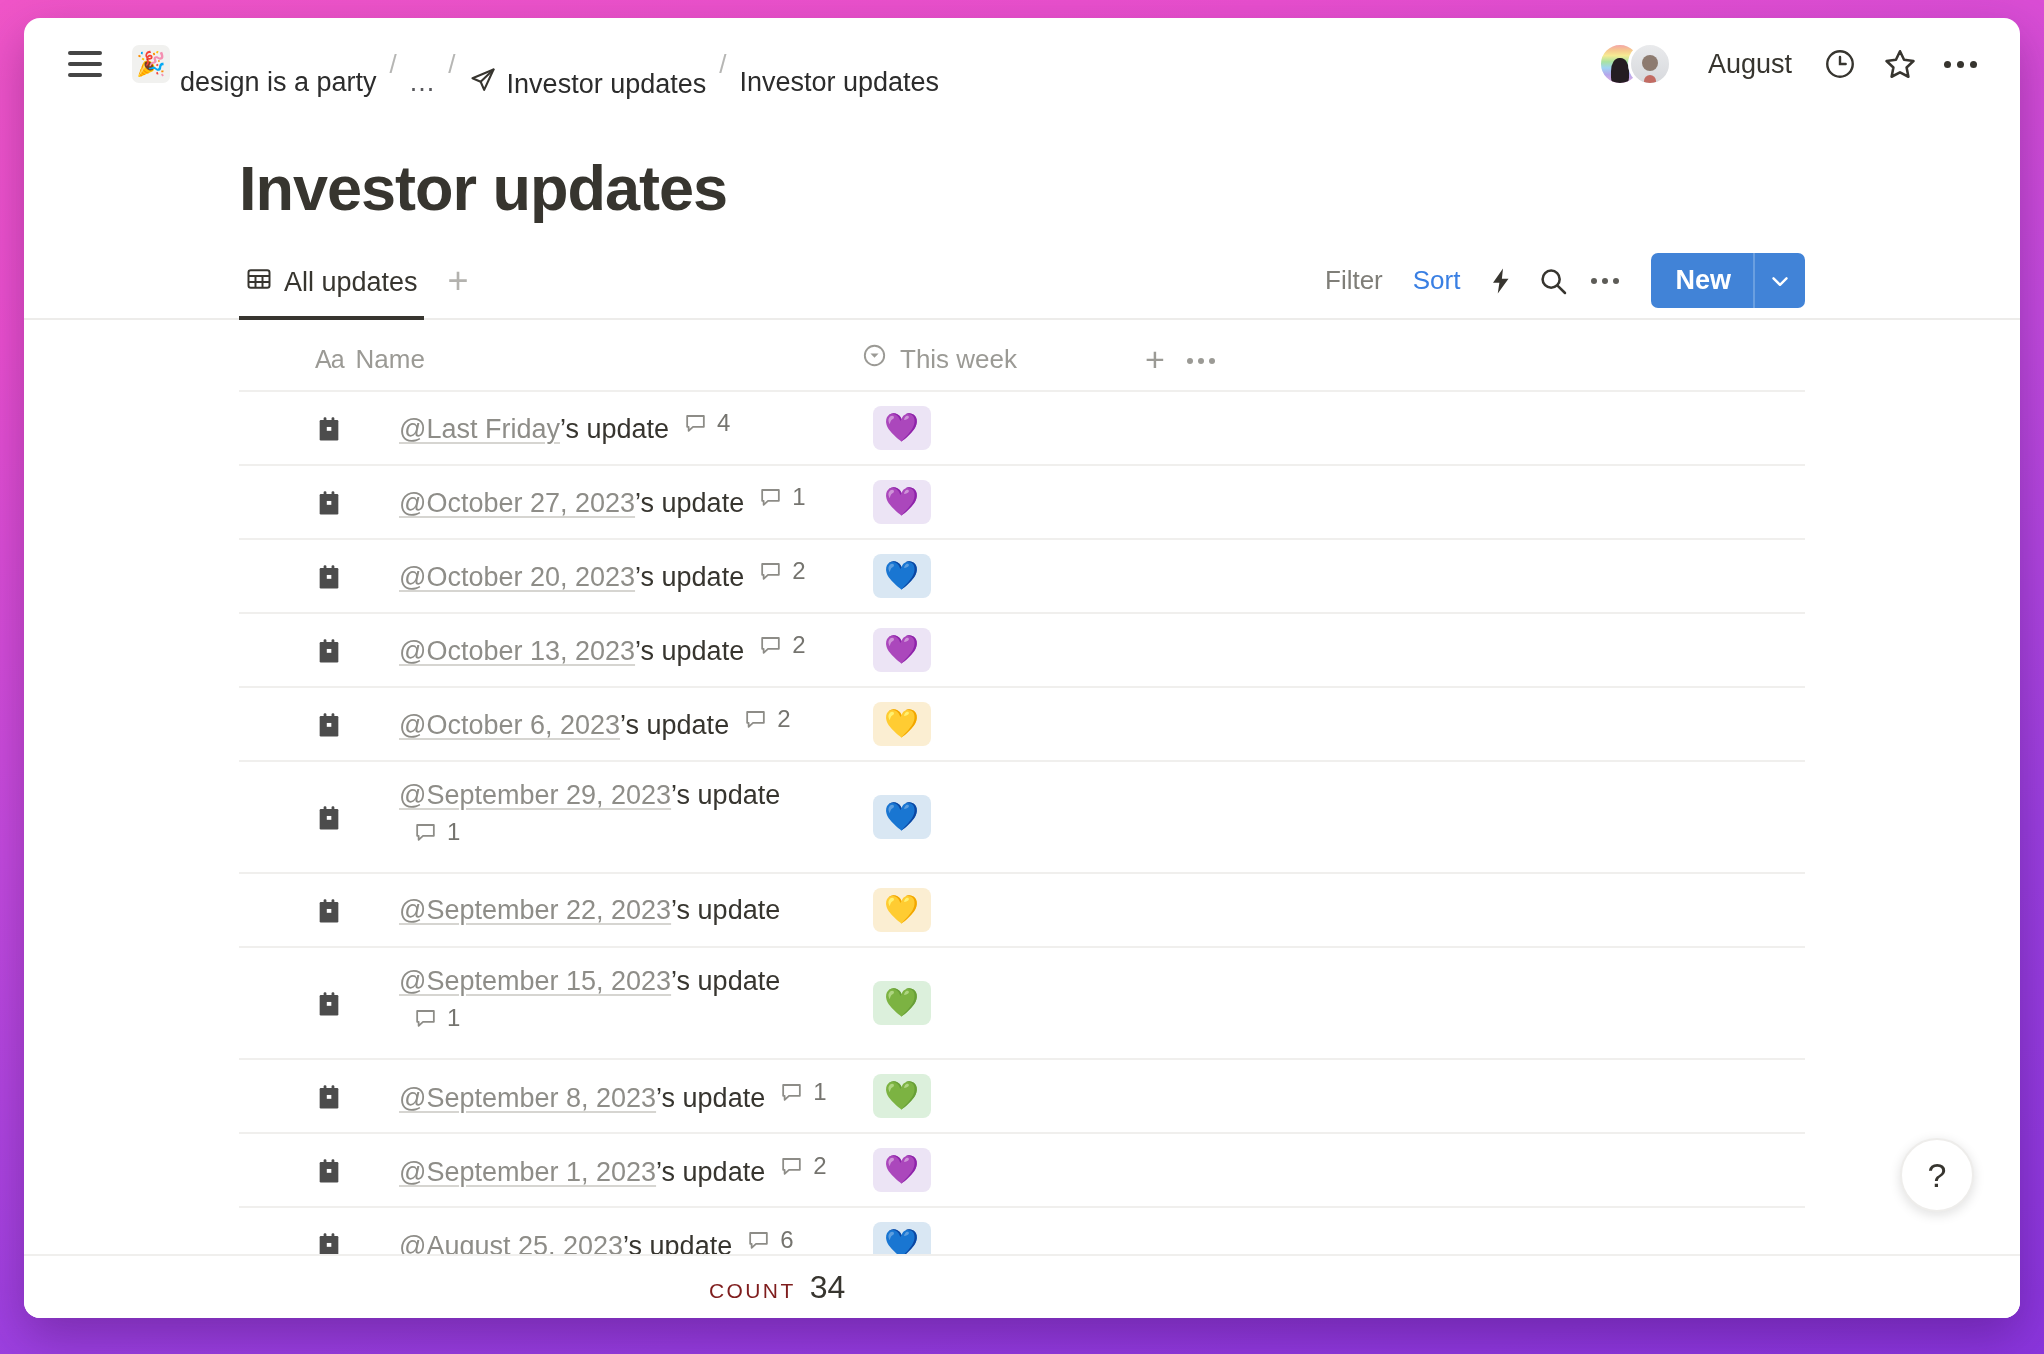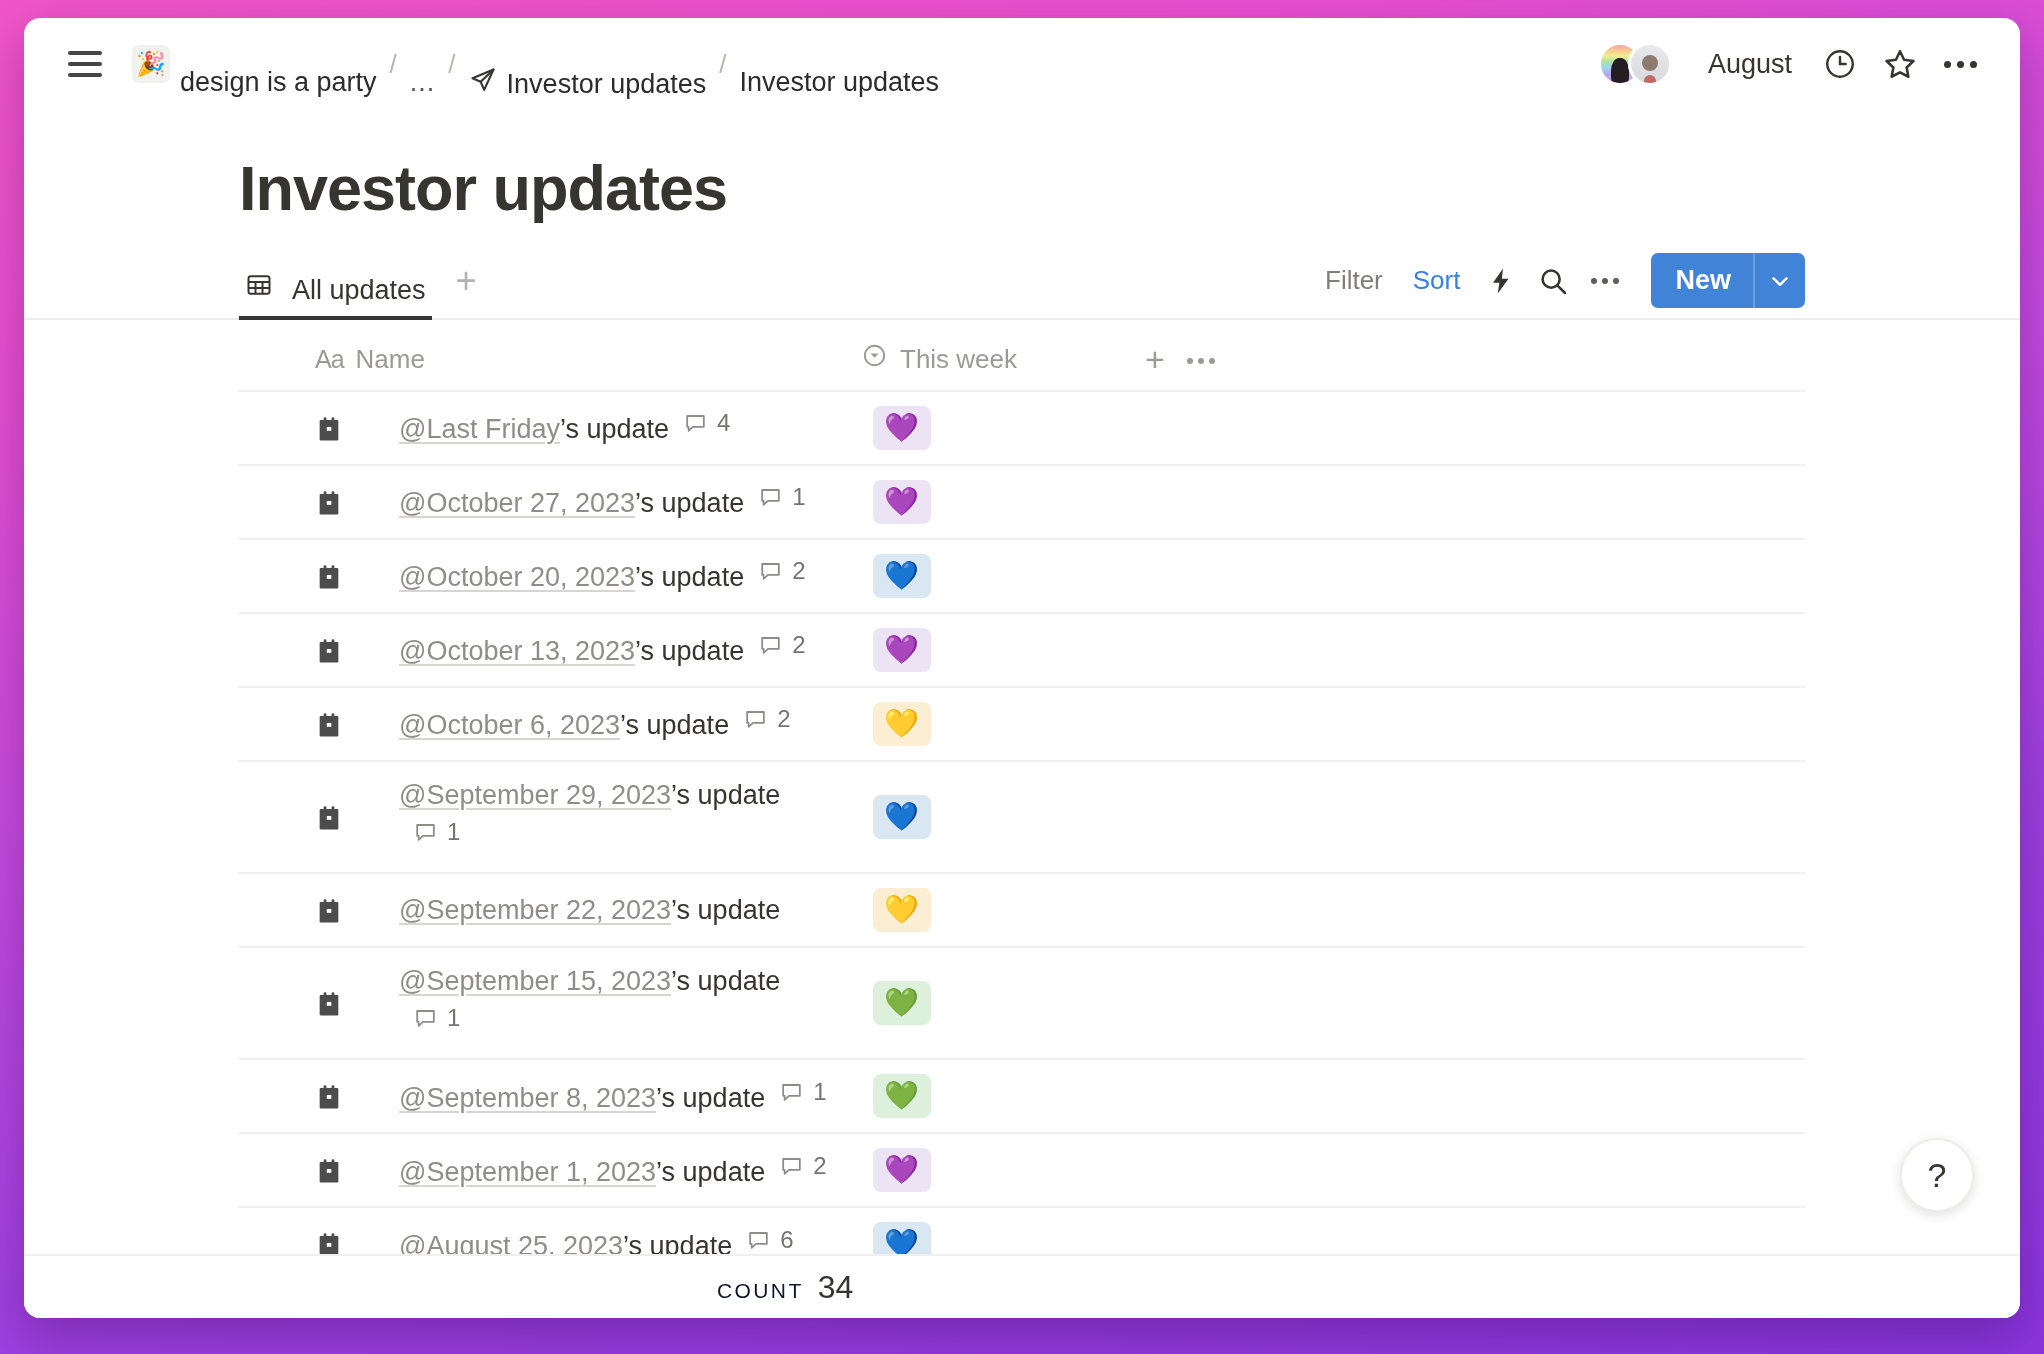--- a/index.html
+++ b/index.html
@@ -164,21 +164,21 @@
   #viewbar {
     display: flex;
     align-items: flex-end;
     padding: 0 215px 0 215px;
     border-bottom: 2px solid #edecea;
     height: 62px;
     position: relative;
   }
   #view-tabs { display: flex; align-items: center; height: 100%; }
   .view-tab {
-    display: flex; align-items: flex-end; gap: 19px;
+    display: flex; align-items: center; gap: 11px;
     height: 100%;
     padding: 0 6px 12px 6px;
     font-size: 27px;
     color: #37352f;
     cursor: pointer;
     box-sizing: border-box;
     position: relative;
   }
   .view-tab.active::after {
     content: "";
@@ -334,21 +334,21 @@
     left: 0; right: 0;
     bottom: 0;
     height: 64px;
     background: #fff;
     display: flex;
     align-items: center;
     padding-left: 215px;
     border-top: 2px solid #f0efed;
   }
   #count-block { display: flex; align-items: baseline; gap: 14px; padding-left: 470px; }
-  #count-label { font-size: 21px; letter-spacing: 2.4px; color: #0f172a; margin-left: 8px; }
+  #count-label { font-size: 21px; letter-spacing: 2.4px; color: #7f1d1d; }
   #count-value { font-size: 32px; color: #37352f; }
 
   
   #help-fab {
     position: absolute;
     right: 46px;
     bottom: 106px;
     width: 74px; height: 74px;
     border-radius: 50%;
     background: #fff;

